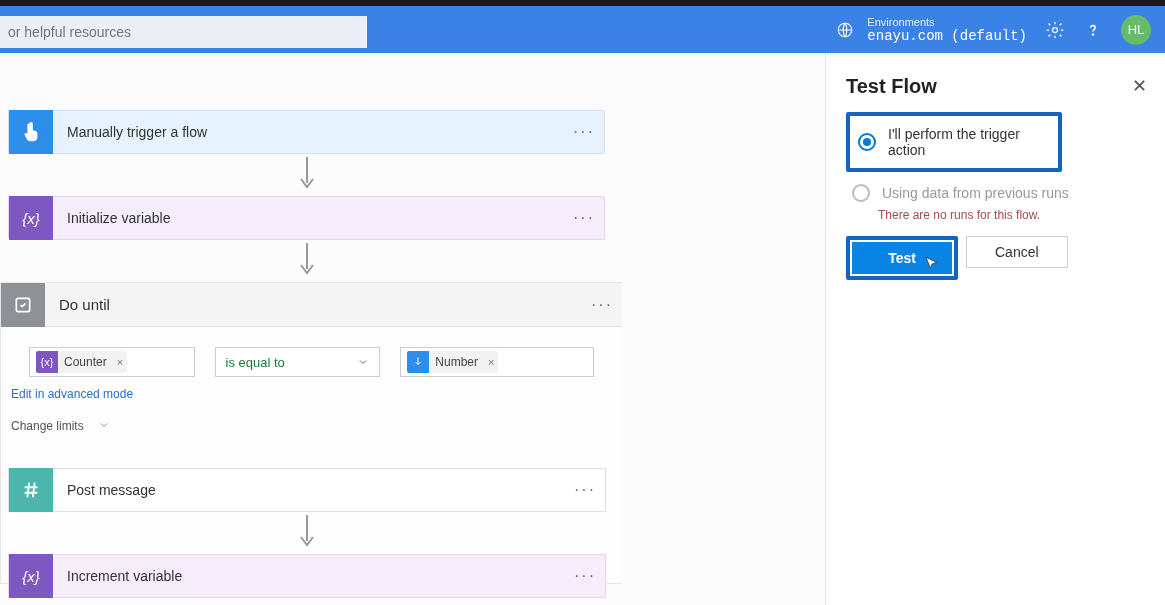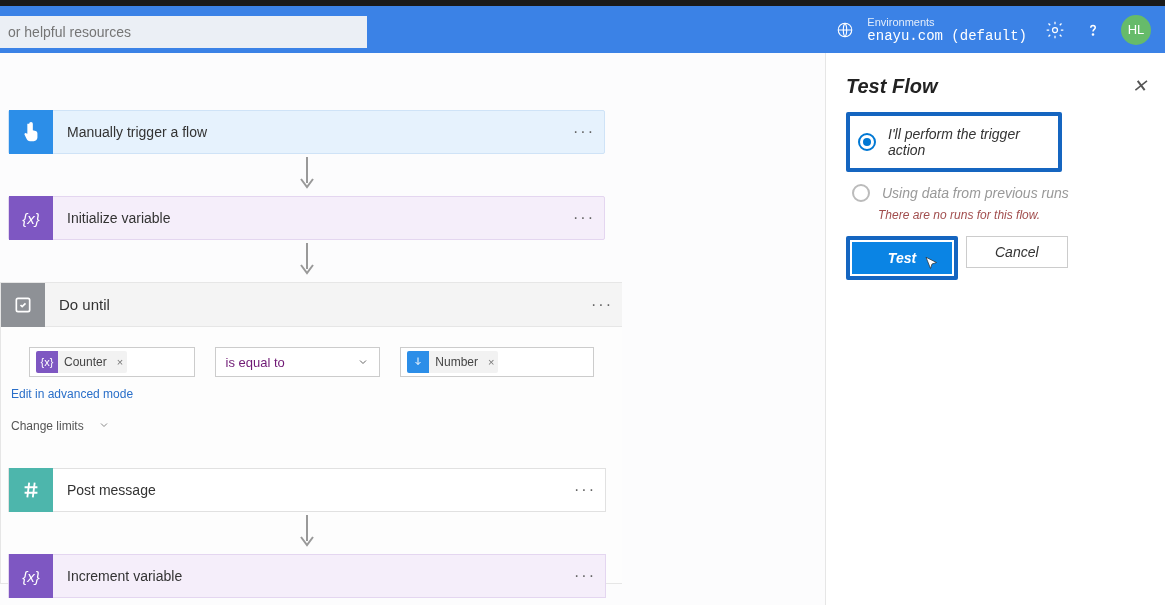--- a/index.html
+++ b/index.html
@@ -106,21 +106,21 @@
   }
   .token .t-icon { width: 22px; height: 22px; display:flex; align-items:center; justify-content:center; font-size: 11px; color:#fff; }
   .token .t-label { padding: 0 6px; font-size: 12px; background: #f2f2f2; color:#444; display:flex; align-items:center; height:100%; }
   .token .t-x { padding: 0 4px; font-size: 11px; color:#777; background:#f2f2f2; cursor:pointer; display:flex; align-items:center; height:100%; }
   .purple-token .t-icon { background: #7e57c2; }
   .blue-token .t-icon { background: #2c8ee8; }
   
   .operator-select {
     width: 170px; height: 30px; border: 1px solid #ccc;
     display: flex; align-items: center; justify-content: space-between;
-    padding: 0 10px; font-size: 13px; color: #701a75; background:#fff;
+    padding: 0 10px; font-size: 13px; color: #15803d; background:#fff;
   }
   
   .link-text { font-size: 12px; color: #2a6fc9; cursor: pointer; padding-left: 10px; }
   .change-limits { display: flex; align-items: flex-start; gap: 14px; padding-left:10px; color:#555; font-size:12px; margin-top: 18px; cursor:pointer;}
   
   .post-card {
     position: absolute;
     left: 8px; top: 415px; width: 598px;
     background: #fff; border: 1px solid #e1e1e1;
     display: flex; align-items: center; height: 44px;
@@ -140,21 +140,20 @@
     color: #999;
   }
   
   .panel {
     position: absolute;
     right: 0; top: 0; bottom: 0;
     width: 340px;
     background: #fff;
     border-left: 1px solid #e6e6e6;
     padding: 22px 20px;
-    font-style: italic;
   }
   .panel-title { font-size: 20px; font-weight: 600; color: #222; }
   .panel-close {
     position: absolute; right: 18px; top: 22px;
     font-size: 18px; color: #555; cursor: pointer;
   }
   .radio-option {
     display: flex; align-items: center; gap: 12px;
     font-size: 14px; color: #333; padding: 8px 6px;
   }

